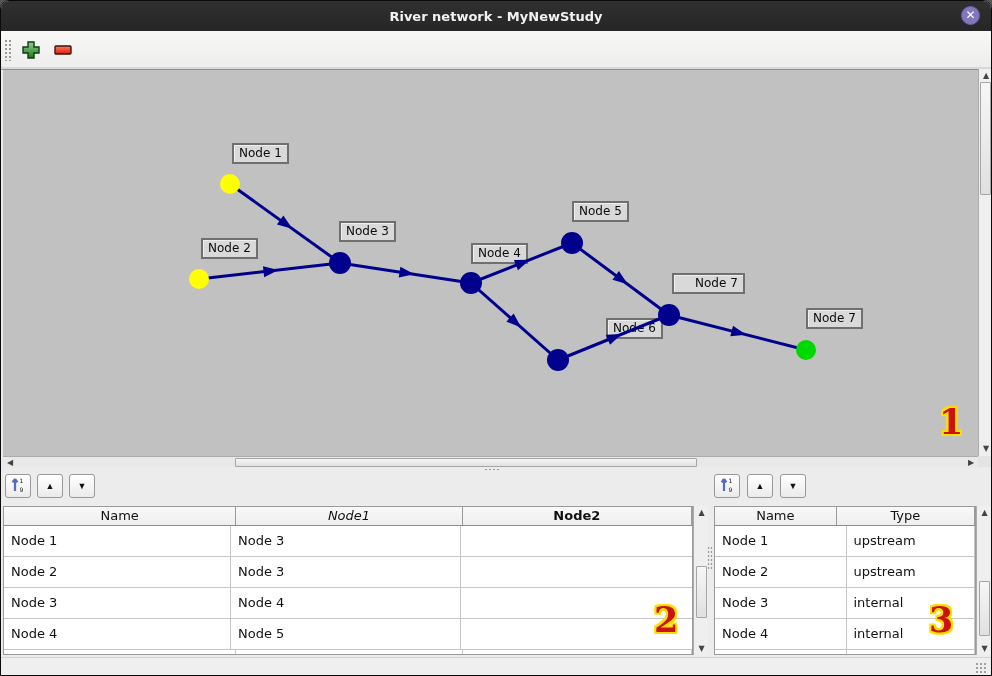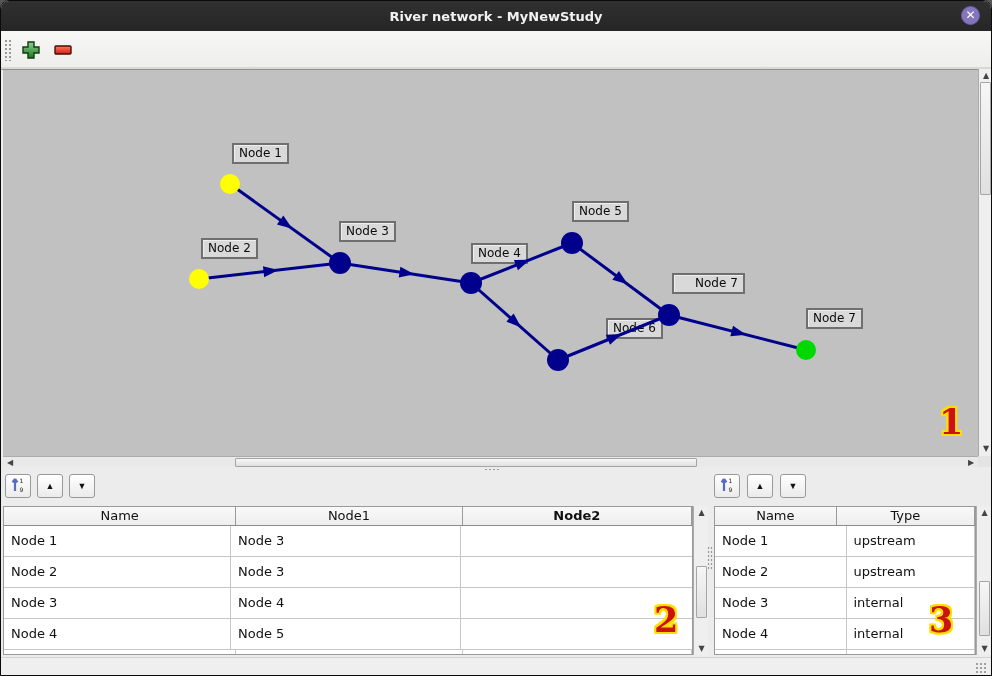--- a/index.html
+++ b/index.html
@@ -169,21 +169,21 @@
     </svg>
   </button>
   <button class="panel-toolbar-btn" style="left:746px;">
     <span class="tri">▲</span></button>
   <button class="panel-toolbar-btn" style="left:779px;">
     <span class="tri">▼</span></button>
 
   <div class="grid-table" id="links-table" style="left:2px;width:690px;height:149px;">
       <div class="grid-header">
         <div class="hcell" style="width: 233px;">Name</div>
-        <div class="hcell" style="width: 227px;">Node1</div>
+        <div class="hcell" style="width: 227px; font-style: italic;">Node1</div>
         <div class="hcell" style="width: 230px; font-weight: bold;">Node2</div>
       </div>
       <div class="grid-row">
         <div class="cell" style="width: 227px;">Node 1</div>
         <div class="cell" style="width: 230px;">Node 3</div>
       </div>
       <div class="grid-row">
         <div class="cell" style="width: 227px;">Node 2</div>
         <div class="cell" style="width: 230px;">Node 3</div>
       </div>

